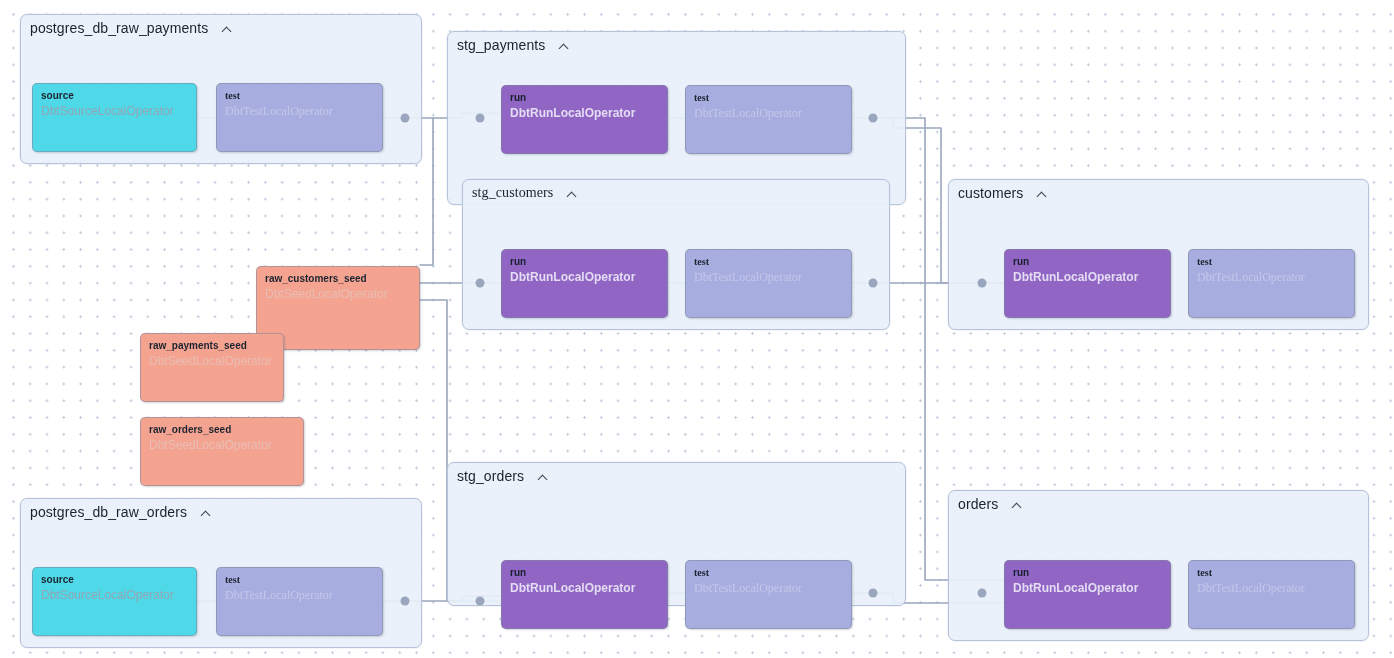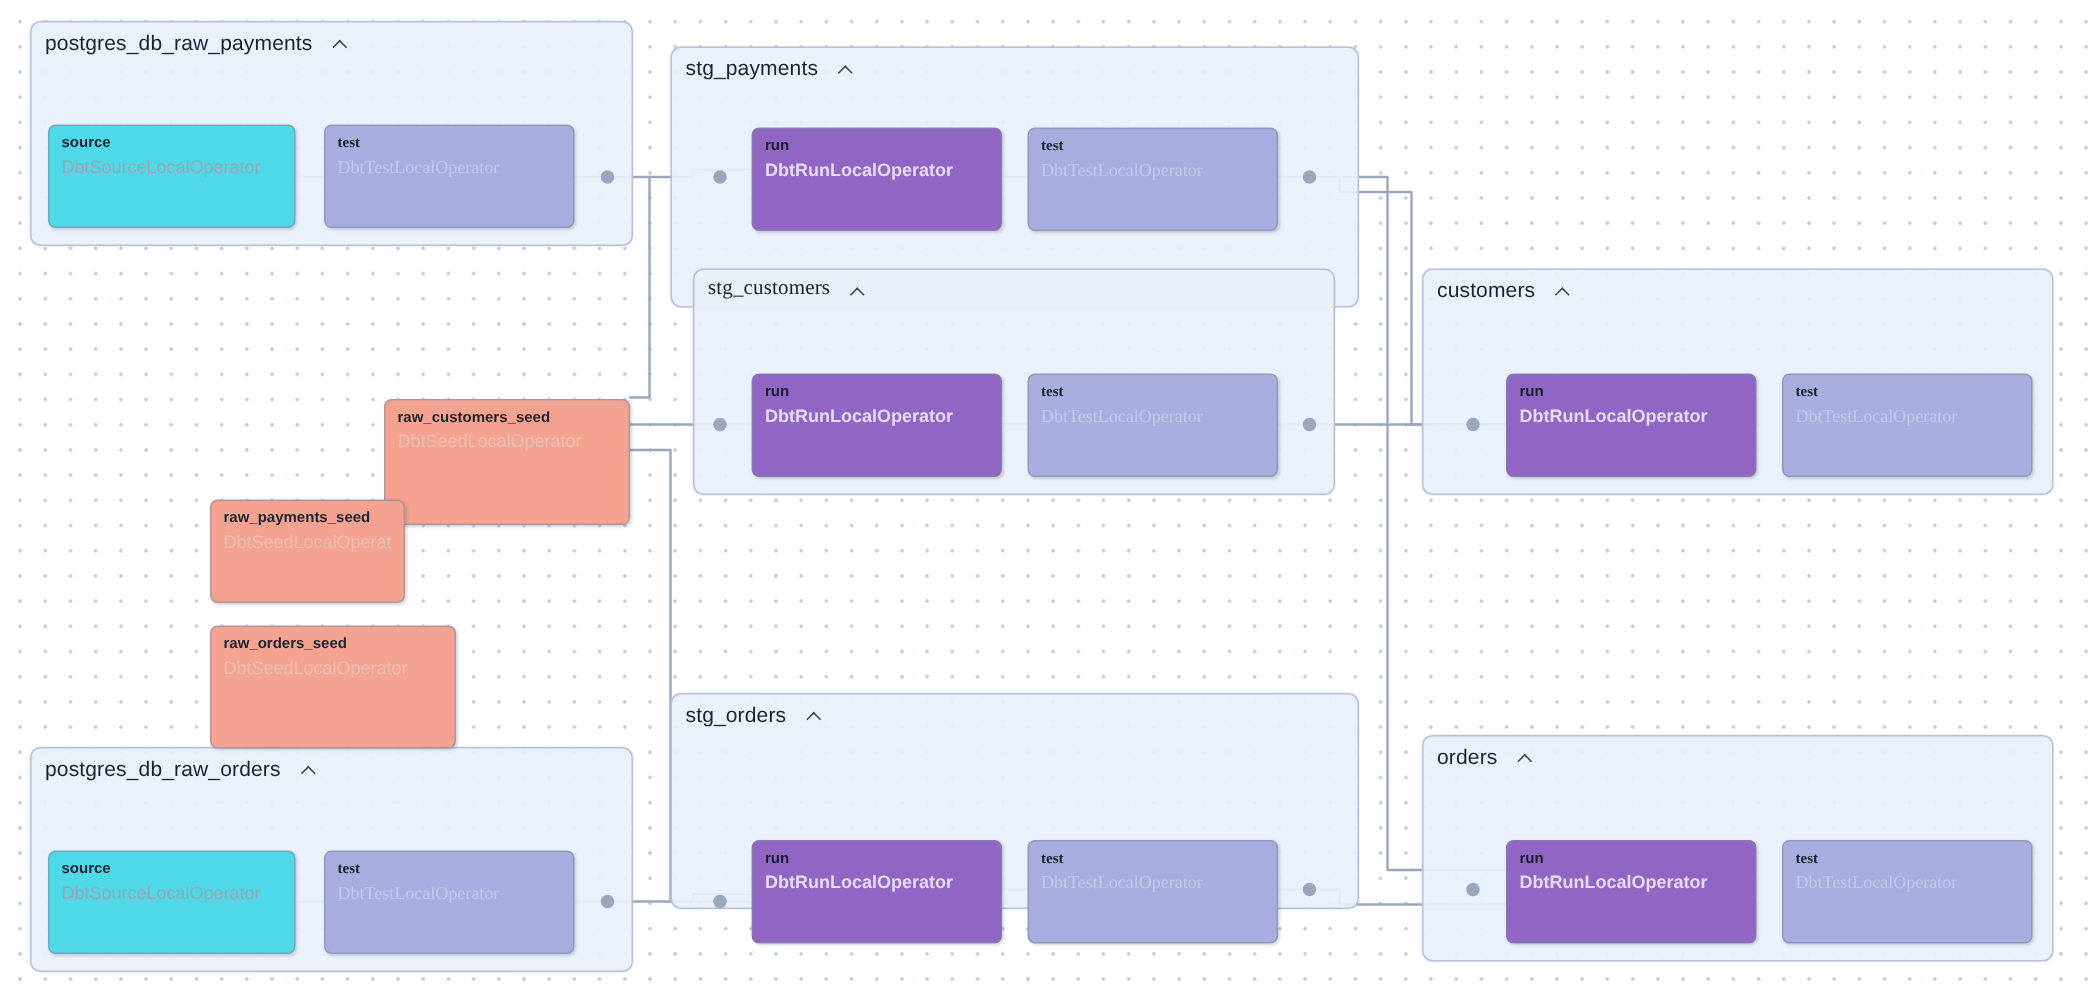--- a/index.html
+++ b/index.html
@@ -220,25 +220,25 @@
         <div class="t2">DbtRunLocalOperator</div>
       </div>
       <div class="node kind-test" style="left: 1188px; top: 560px; width: 167px; height: 69px;">
         <div class="t1">test</div>
         <div class="t2">DbtTestLocalOperator</div>
       </div>
       <div class="node kind-seed" style="left: 256px; top: 249px; width: 164px; height: 84px; margin-top: 17px;">
         <div class="t1">raw_customers_seed</div>
         <div class="t2">DbtSeedLocalOperator</div>
       </div>
-      <div class="node kind-seed" style="left: 140px; top: 333px; width: 130px; height: 69px;">
+      <div class="node kind-seed" style="left: 140px; top: 333px; width: 144px; height: 69px;">
         <div class="t1">raw_payments_seed</div>
         <div class="t2">DbtSeedLocalOperator</div>
       </div>
-      <div class="node kind-seed" style="left: 140px; top: 417px; width: 164px; height: 82px;">
+      <div class="node kind-seed" style="left: 140px; top: 417px; width: 164px; height: 69px;">
         <div class="t1">raw_orders_seed</div>
         <div class="t2">DbtSeedLocalOperator</div>
       </div>
     </div>
   <div id="dots-layer">
       <div class="dot" style="left: 405px; top: 118px;"></div>
       <div class="dot" style="left: 480px; top: 118px;"></div>
       <div class="dot" style="left: 873px; top: 118px;"></div>
       <div class="dot" style="left: 480px; top: 283px;"></div>
       <div class="dot" style="left: 873px; top: 283px;"></div>

